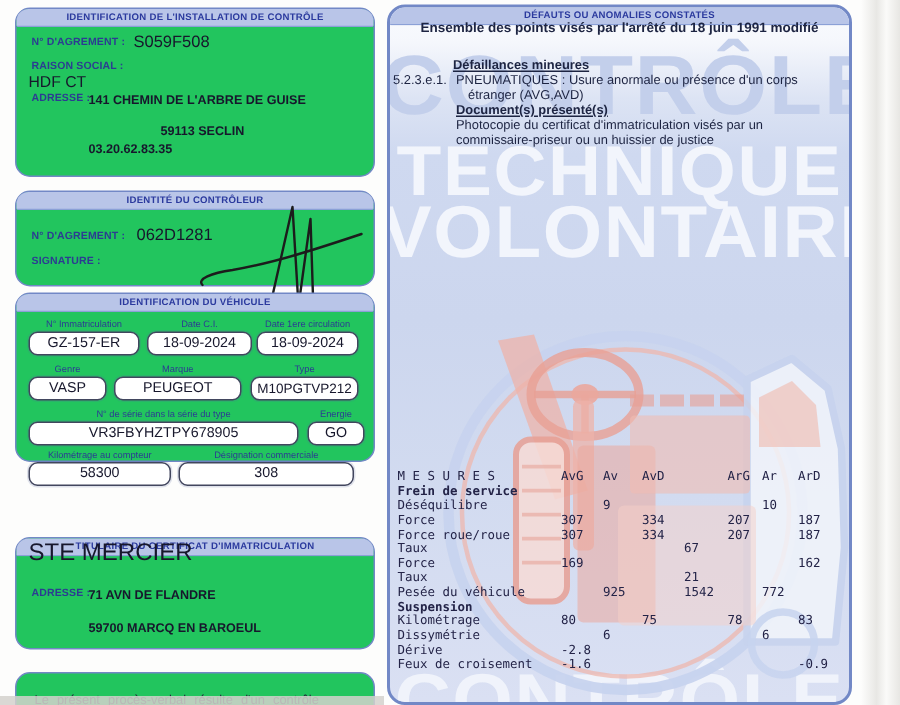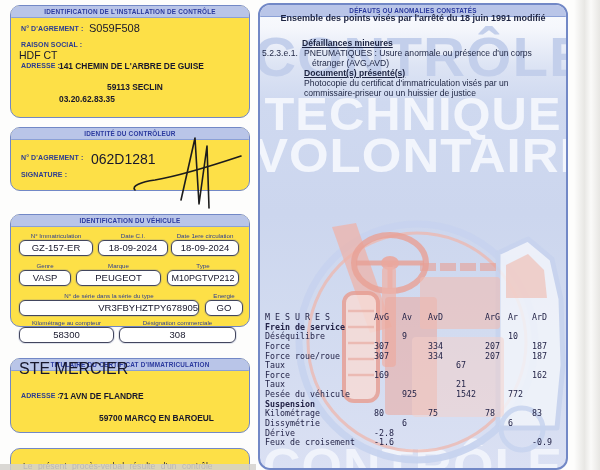--- a/index.html
+++ b/index.html
@@ -1,21 +1,21 @@
 <!DOCTYPE html>
 <html><head>
 <meta charset="utf-8">
 <style>
   html,body{margin:0;padding:0;}
   body{width:600px;height:470px;overflow:hidden;background:#fdfdfc;
        font-family:"Liberation Sans",sans-serif;position:relative;}
   .page{position:absolute;inset:0;}
 
   
-  .bluebox{position:absolute;left:10px;width:240px;background:#fde047;
+  .bluebox{position:absolute;left:10px;width:240px;background:#22c55e;
            border:1.6px solid #7288c6;border-radius:10px;box-sizing:border-box;}
   .box-hdr{position:absolute;top:0;left:0;right:0;height:11px;background:#b9c5e8;
            border-radius:8px 8px 1px 1px;border-bottom:1px solid #8ba0d6;
            color:#2b3a9e;font-size:6.4px;font-weight:bold;text-align:center;
            line-height:11px;letter-spacing:.2px;}
   .lbl{color:#2c3c92;font-size:7px;font-weight:bold;letter-spacing:.1px;}
   .val{color:#17172c;}
   .abs{position:absolute;white-space:nowrap;}
 
   
@@ -68,62 +68,62 @@
     <span class="abs val" style="top:43px;left:8px;font-size:10.5px;">HDF CT</span>
     <span class="abs lbl" style="top:56px;left:10px;">ADRESSE :</span>
     <span class="abs val" style="top:55px;left:48px;font-size:8.4px;font-weight:bold;">141 CHEMIN DE L'ARBRE DE GUISE</span>
     <span class="abs val" style="top:76px;left:48px;font-size:8.4px;font-weight:bold;padding-left:48px;">59113 SECLIN</span>
     <span class="abs val" style="top:88px;left:48px;font-size:8.4px;font-weight:bold;">03.20.62.83.35</span>
   </div>
 
   <div class="bluebox" style="top:127px;height:64px;overflow:visible;">
     <div class="box-hdr">IDENTITÉ DU CONTRÔLEUR</div>
     <span class="abs lbl" style="top:26px;left:10px;">N° D'AGREMENT :</span>
-    <span class="abs val" style="top:23px;left:80px;font-size:14px;">062D1281</span>
+    <span class="abs val" style="top:23px;left:80px;font-size:11px;">062D1281</span>
     <span class="abs lbl" style="top:43px;left:10px;">SIGNATURE :</span>
     <svg class="abs" style="top:6px;left:118px;overflow:visible;" width="115" height="78" viewBox="0 0 115 78">
       <path d="M6 56 C 2 52 12 48 26 46 C 55 41 85 31 112 22" fill="none" stroke="#1c1c1c" stroke-width="1.6" stroke-linecap="round"></path>
       <path d="M52 66 L66 4 L70 70 L78 12 L80 74" fill="none" stroke="#1c1c1c" stroke-width="1.6" stroke-linecap="round" stroke-linejoin="round"></path>
     </svg>
   </div>
 
-  <div class="bluebox" style="top:214px;height:113px;">
+  <div class="bluebox" style="top:195px;height:113px;">
     <div class="box-hdr">IDENTIFICATION DU VÉHICULE</div>
 
     <span class="flabel" style="top:17px;left:8px;width:74px;">N° Immatriculation</span>
     <span class="flabel" style="top:17px;left:87px;width:70px;">Date C.I.</span>
     <span class="flabel" style="top:17px;left:158px;width:72px;">Date 1ere circulation</span>
     <div class="field" style="top:25px;left:8px;width:74px;">GZ-157-ER</div>
     <div class="field" style="top:25px;left:87px;width:70px;">18-09-2024</div>
     <div class="field" style="top:25px;left:160px;width:68px;">18-09-2024</div>
 
     <span class="flabel" style="top:47px;left:8px;width:52px;">Genre</span>
     <span class="flabel" style="top:47px;left:65px;width:85px;">Marque</span>
     <span class="flabel" style="top:47px;left:156px;width:72px;">Type</span>
     <div class="field" style="top:55px;left:8px;width:52px;">VASP</div>
     <div class="field" style="top:55px;left:65px;width:85px;">PEUGEOT</div>
     <div class="field" style="top:55px;left:156px;width:72px;font-size:9px;">M10PGTVP212</div>
 
     <span class="flabel" style="top:77px;left:8px;width:180px;">N° de série dans la série du type</span>
     <span class="flabel" style="top:77px;left:193px;width:40px;">Energie</span>
-    <div class="field" style="top:85px;left:8px;width:180px;text-align:right;">VR3FBYHZTPY678905</div>
+    <div class="field" style="top:85px;left:8px;width:180px;">VR3FBYHZTPY678905</div>
     <div class="field" style="top:85px;left:194px;width:38px;">GO</div>
 
     <span class="flabel" style="top:104px;left:8px;width:95px;">Kilométrage au compteur</span>
     <span class="flabel" style="top:104px;left:108px;width:117px;">Désignation commerciale</span>
     <div class="field" style="top:112px;left:8px;width:95px;">58300</div>
     <div class="field" style="top:112px;left:108px;width:117px;">308</div>
   </div>
 
   <div class="bluebox" style="top:358px;height:75px;">
     <div class="box-hdr">TITULAIRE DU CERTIFICAT D'IMMATRICULATION</div>
     <span class="abs val" style="top:1px;left:8px;font-size:16px;">STE MERCIER</span>
     <span class="abs lbl" style="top:33px;left:10px;">ADRESSE :</span>
     <span class="abs val" style="top:32px;left:48px;font-size:8.4px;font-weight:bold;">71 AVN DE FLANDRE</span>
-    <span class="abs val" style="top:54px;left:48px;font-size:8.4px;font-weight:bold;margin-left:40px;">59700 MARCQ EN BAROEUL</span>
+    <span class="abs val" style="top:54px;left:48px;font-size:8.4px;font-weight:bold;">59700 MARCQ EN BAROEUL</span>
   </div>
 
   <div class="bluebox" style="top:448px;height:40px;">
     <div class="abs val" style="top:12px;left:12px;right:12px;font-size:8.6px;white-space:nowrap;color:#23233a;word-spacing:3px;">Le présent procès-verbal résulte d'un contrôle</div>
   </div>
 
   <div class="panel">
     <div class="box-hdr">DÉFAUTS OU ANOMALIES CONSTATÉS</div>
 
     <div class="wmark wm-blue" style="top:24px;font-size:56px;">CONTRÔLE</div>

